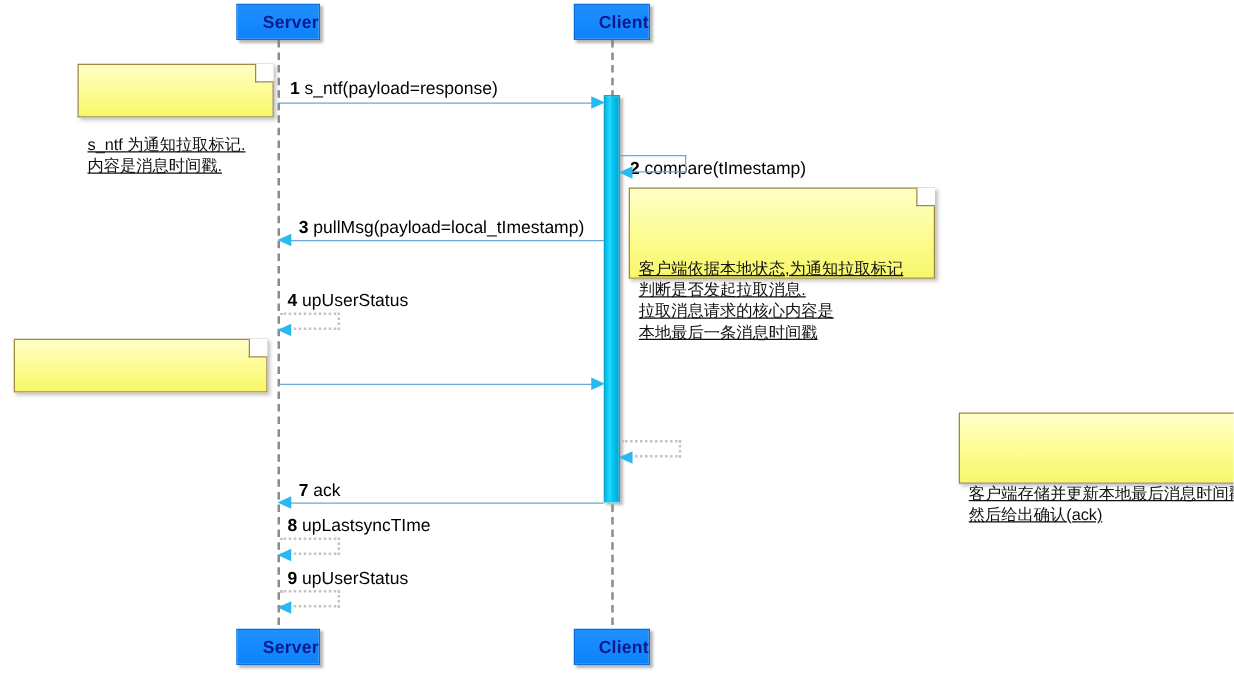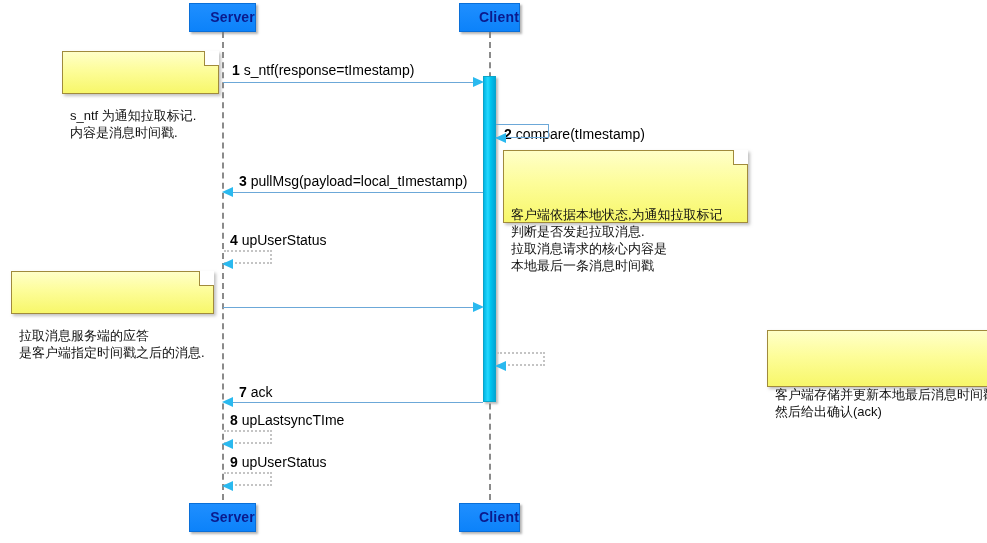--- a/index.html
+++ b/index.html
@@ -112,21 +112,21 @@
   .note .fold {
     position: absolute;
     top: -1px;
     right: -1px;
     width: 14px;
     height: 14px;
     background: #ffffff;
     border-left: 1px solid #a08a3c;
     border-bottom: 1px solid #a08a3c;
   }
-  .note-line { display: block; }
+  .note-line { display: block; text-decoration: underline; }
 </style>
 </head>
 <body>
 
 <div id="diagram">
 
   <div class="lifeline" style="left:222px; top:32px; height:478px;"></div>
   <div class="lifeline" style="left:489px; top:32px; height:478px;"></div>
 
   <div class="actor-box" style="left:189px; top:3px; width:67px;">
@@ -140,21 +140,21 @@
     <span>Server</span>
   </div>
   <div class="actor-box" style="left:459px; top:503px; width:61px;">
     <span>Client</span>
   </div>
 
   <div class="activation" style="left:483px; top:76px; height:326px;"></div>
 
   <div class="msg-label" style="left:232px; top:62px;">
     <span class="seq">1</span>
-    <span>s_ntf(response=tImestamp)</span>
+    <span>s_ntf(payload=response)</span>
   </div>
   <div class="msg-line solid" style="left:223px; top:82px; width:256px;"></div>
   <div class="arrow-head right" style="left:473px; top:77px;"></div>
 
   <div class="msg-label" style="left:504px; top:106px;margin-top:20px;">
     <span class="seq">2</span>
     <span>compare(tImestamp)</span>
   </div>
   <div class="self-loop solid" style="left:496px; top:124px; width:53px; height:14px;"></div>
   <div class="arrow-head left" style="left:495px; top:133px;"></div>
@@ -209,22 +209,20 @@
   <div class="note" style="left:503px; top:150px; width:245px; height:73px;">
     <span class="fold"></span>
     <span class="note-line">客户端依据本地状态,为通知拉取标记
 判断是否发起拉取消息.
 拉取消息请求的核心内容是
 本地最后一条消息时间戳</span>
   </div>
 
   <div class="note" style="left:11px; top:271px; width:203px; height:43px;">
     <span class="fold"></span>
-    <span class="note-line">拉取消息服务端的应答
-是客户端指定时间戳之后的消息.</span>
   </div>
 
   <div class="note" style="left:767px; top:330px; width:242px; height:57px;">
     <span class="fold"></span>
     <span class="note-line">客户端存储并更新本地最后消息时间戳.
 然后给出确认(ack)</span>
   </div>
 
 </div>
 

